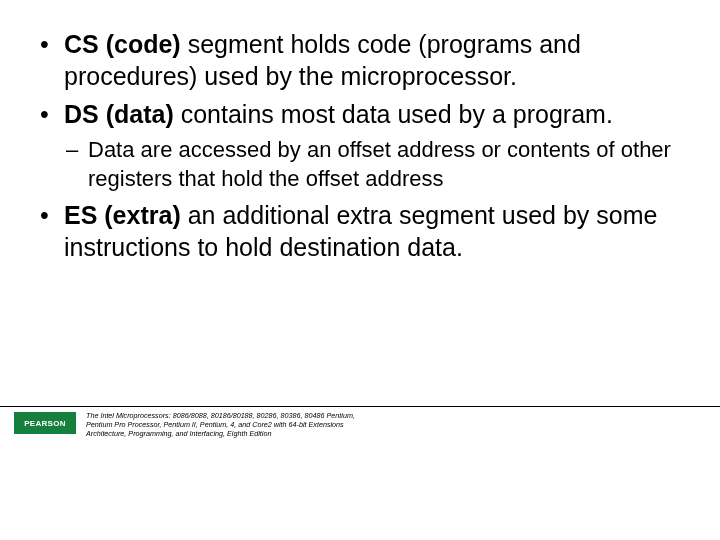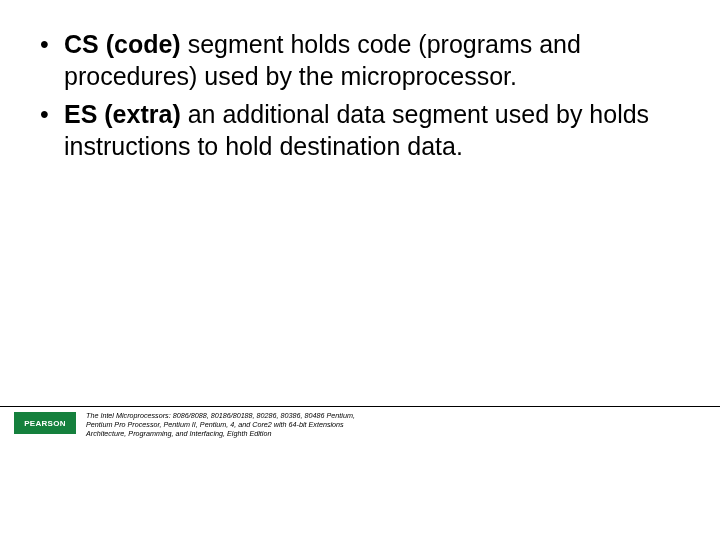--- a/index.html
+++ b/index.html
@@ -24,21 +24,27 @@
 </head>
 <body>
 
 <div class="slide">
   <div class="content">
     <ul class="level1">
       <li>
         <span class="bold">CS (code)</span><span> segment holds code (programs and procedures) used by the microprocessor.</span>
       </li>
       <li>
-        <span class="bold">ES (extra)</span><span> an additional data segment used by holds instructions to hold destination data.</span>
+        <span class="bold">DS (data)</span><span> contains most data used by a program.</span>
+        <ul class="level2">
+          <li>Data are accessed by an offset address or contents of other registers that hold the offset address</li>
+        </ul>
+      </li>
+      <li>
+        <span class="bold">ES (extra)</span><span> an additional extra segment used by some instructions to hold destination data.</span>
       </li>
     </ul>
   </div>
 
   <div class="footer">
     <hr class="footer-rule">
     <div class="footer-row">
       <div class="logo">PEARSON</div>
       <div class="book">
         <div>The Intel Microprocessors: 8086/8088, 80186/80188, 80286, 80386, 80486 Pentium,</div>

